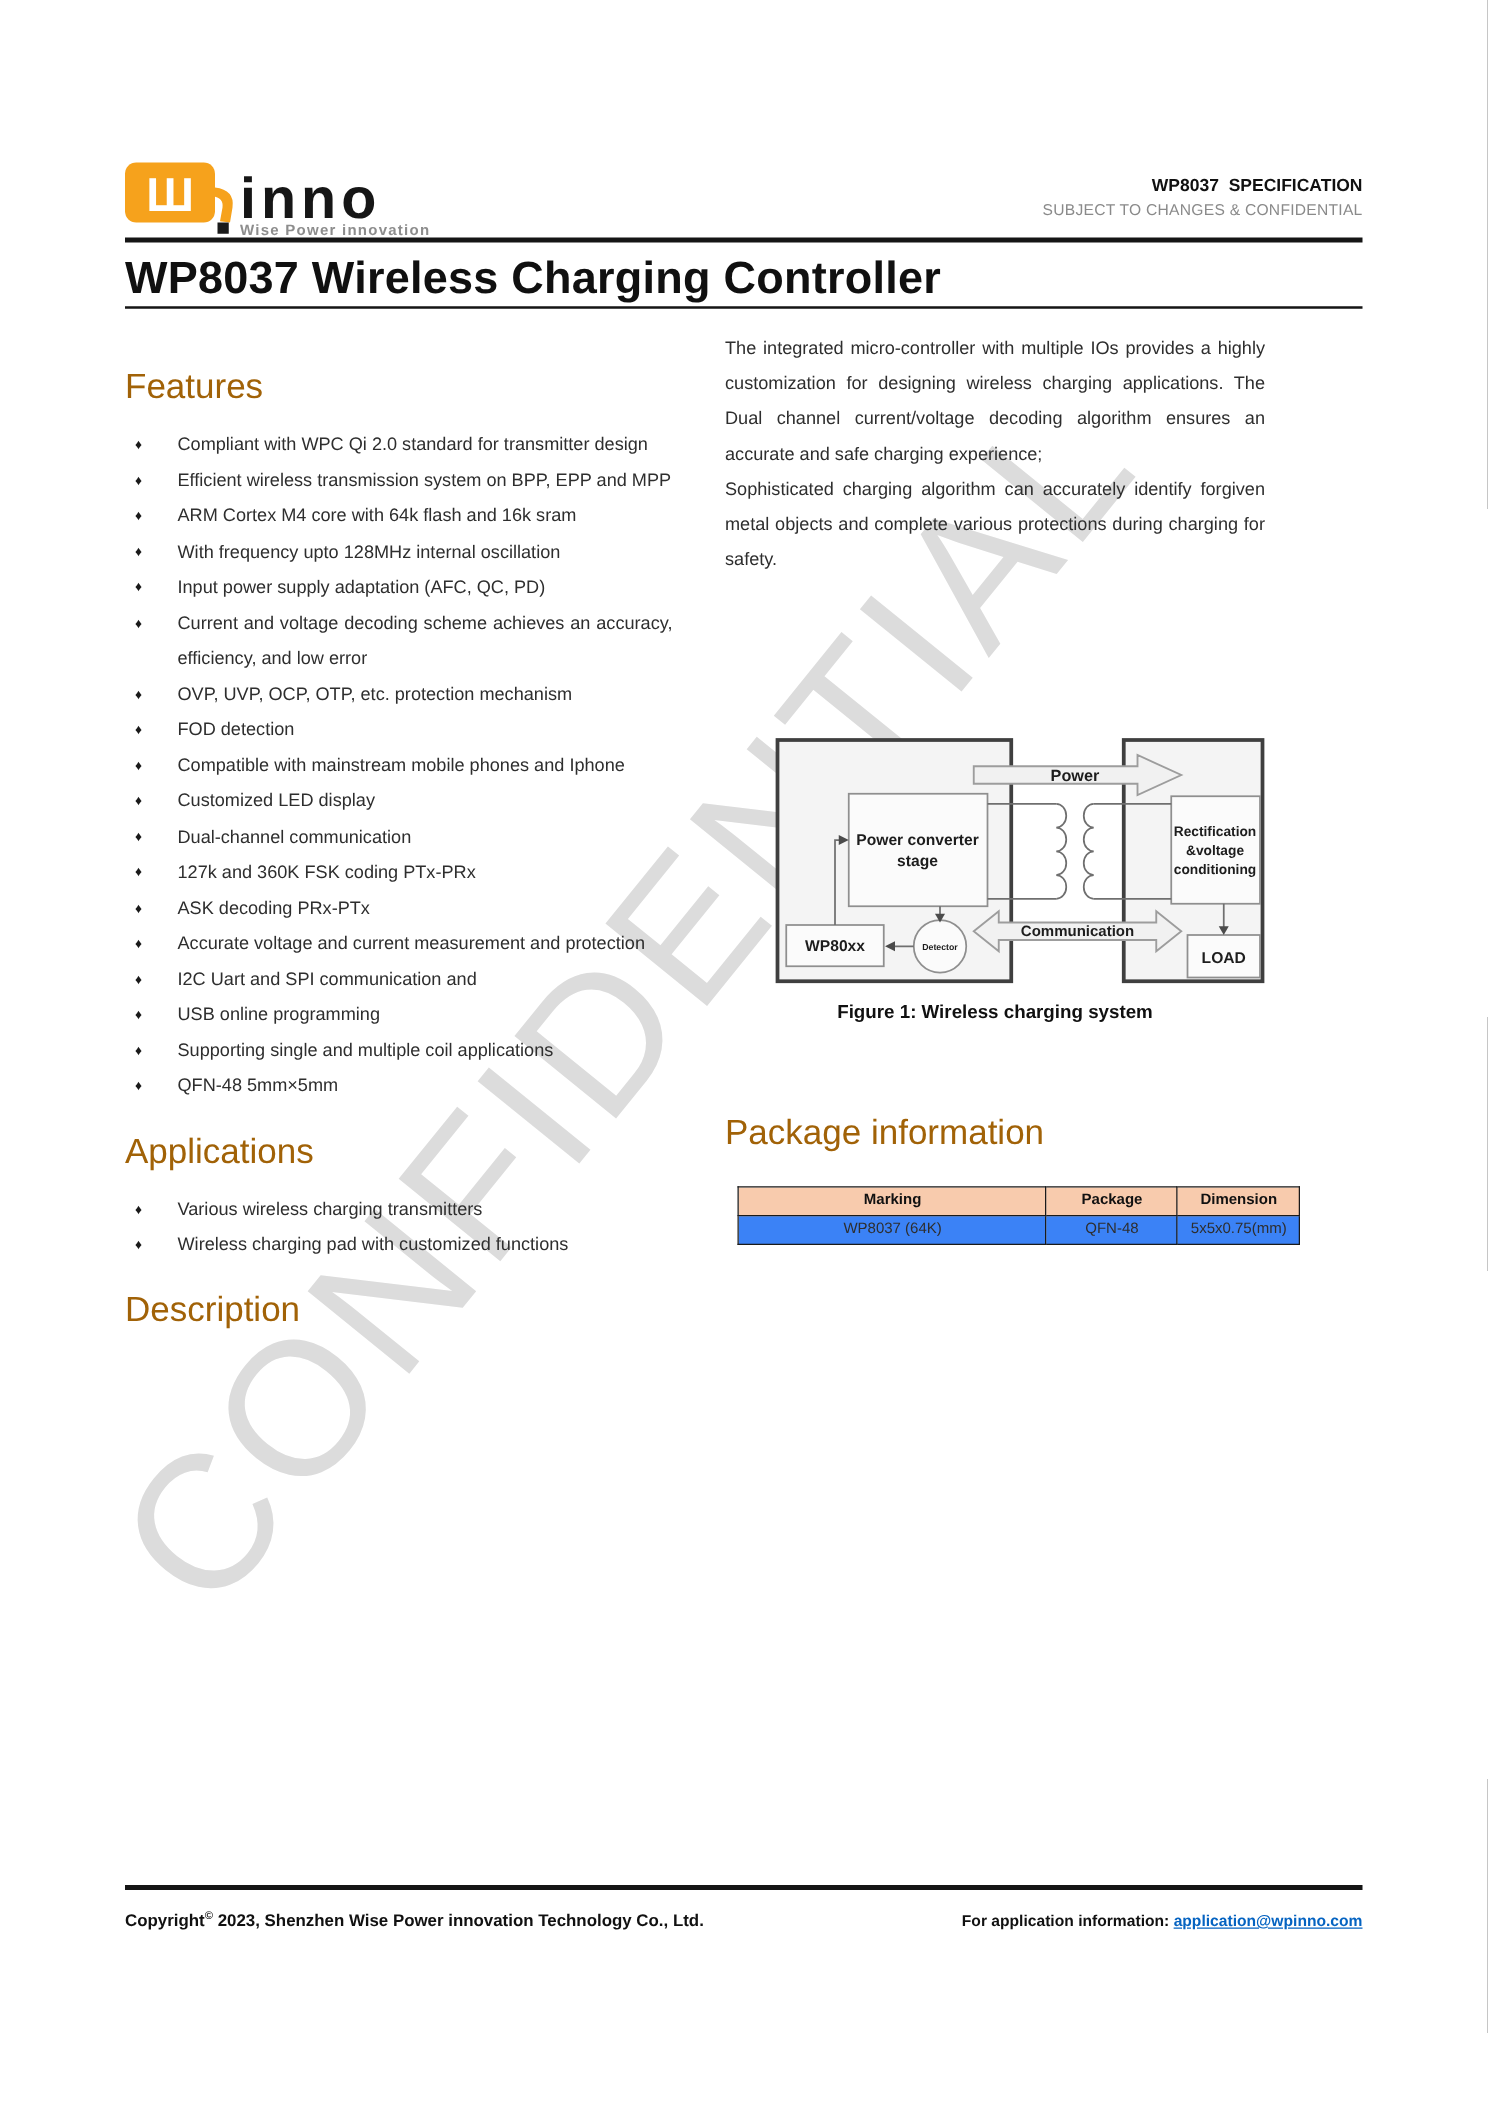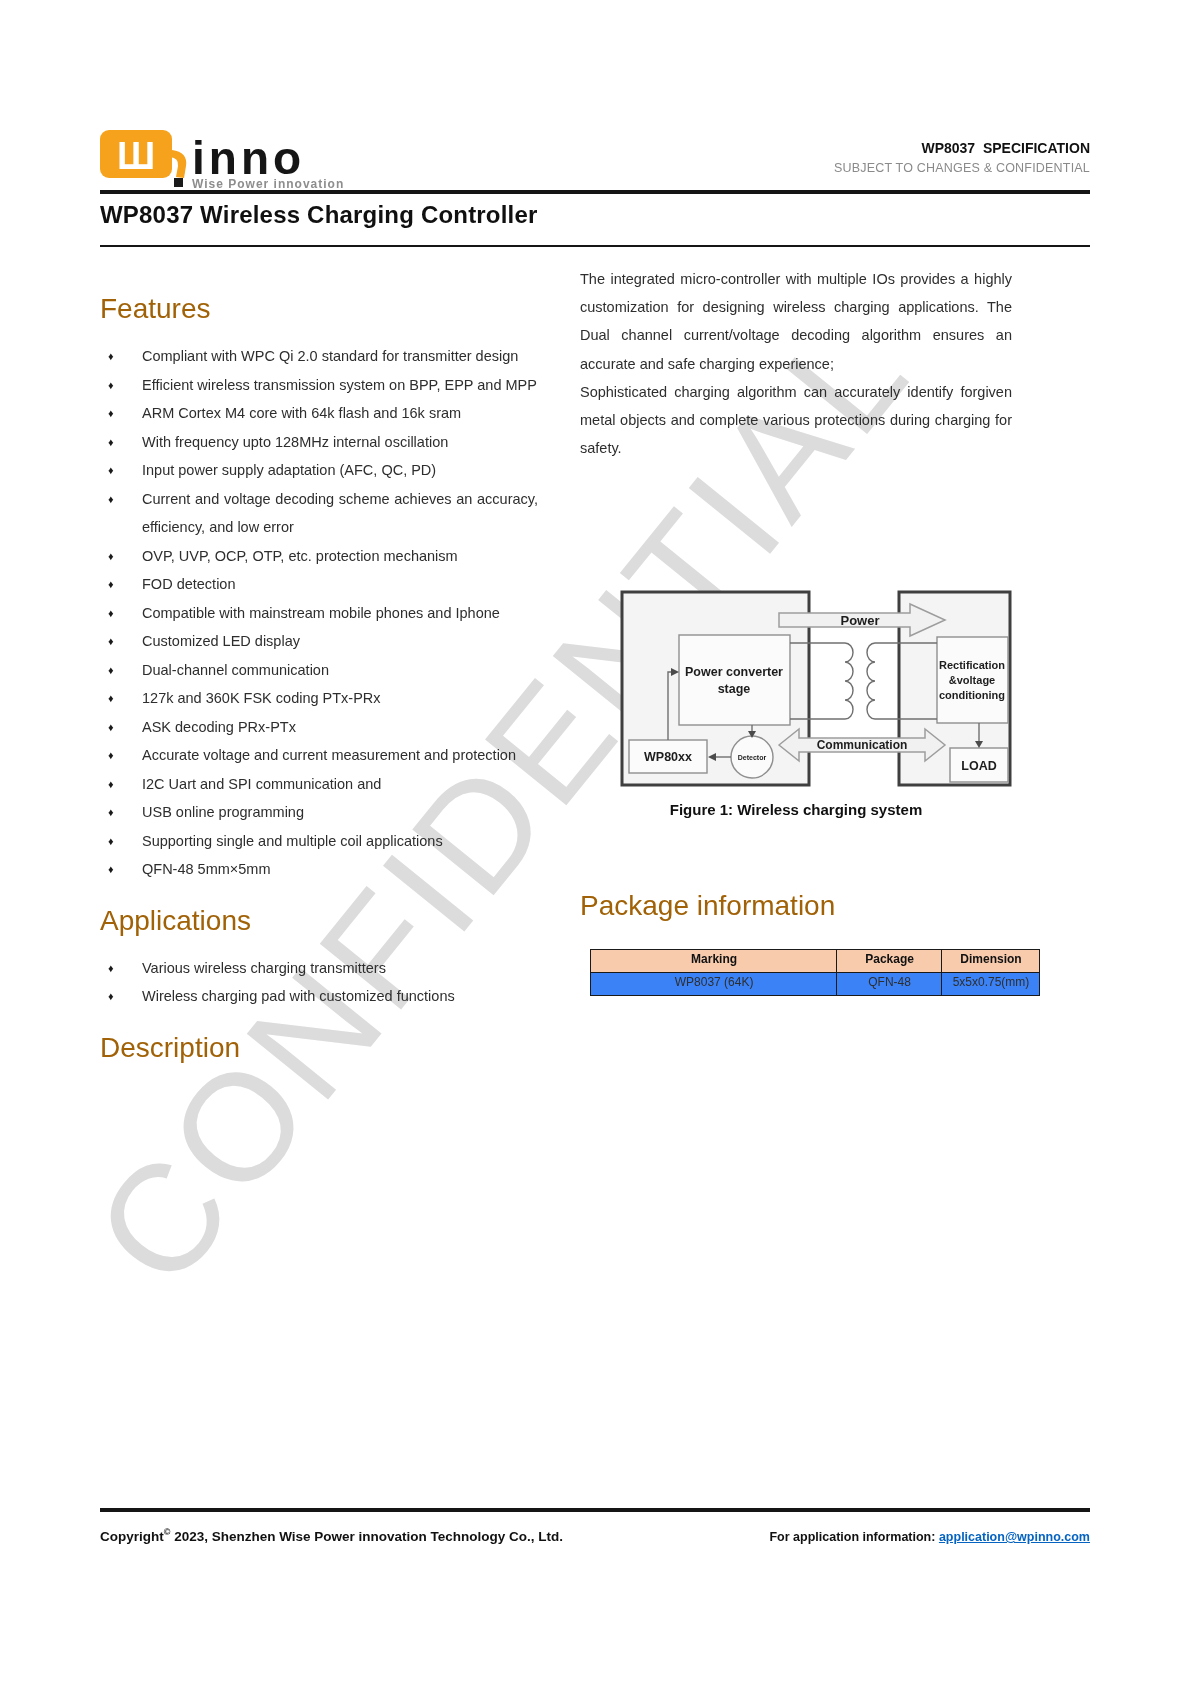--- a/index.html
+++ b/index.html
@@ -16,21 +16,21 @@
     font-size:152px; font-weight:400; letter-spacing:6px; text-align:center;
     color:#dcdcdc; white-space:nowrap; z-index:0; user-select:none;
   }
   .content { position:relative; z-index:1; }
   
   .logo-wrap { position:absolute; left:98px; top:128px; }
   .spec-block { position:absolute; right:100px; top:140px; text-align:right; }
   .spec-title { font-size:14px; font-weight:bold; color:#111; white-space:pre; }
   .spec-sub { font-size:12.5px; font-weight:normal; color:#8a8a8a; margin-top:5px; letter-spacing:.2px; }
   .rule-thick { position:absolute; left:100px; top:190px; width:990px; height:4px; background:#151515; }
-  .doc-title { position:absolute; left:100px; top:201px; font-size:24px; font-weight:bold; color:#101010; letter-spacing:.2px; }
+  .doc-title { position:absolute; left:100px; top:201px; font-size:36px; font-weight:bold; color:#101010; letter-spacing:.2px; }
   .rule-thin { position:absolute; left:100px; top:245px; width:990px; height:2px; background:#151515; }
   
   .col-left { position:absolute; left:100px; top:296px; width:438px; }
   .col-right { position:absolute; left:580px; top:265px; width:432px; }
   h2.sec { font-size:28px; font-weight:normal; color:#a16207; line-height:26px; }
   .col-left h2.sec { margin-bottom:20px; }
   ul.diamond { list-style:none; }
   ul.diamond li { position:relative; padding-left:42px; font-size:14.5px; line-height:28.5px; text-align:justify; color:#2e2e2e; }
   ul.diamond li .bullet { position:absolute; left:8px; top:0; font-size:11px; color:#1a1a1a; }
   .apps-head { margin-top:24px; }

